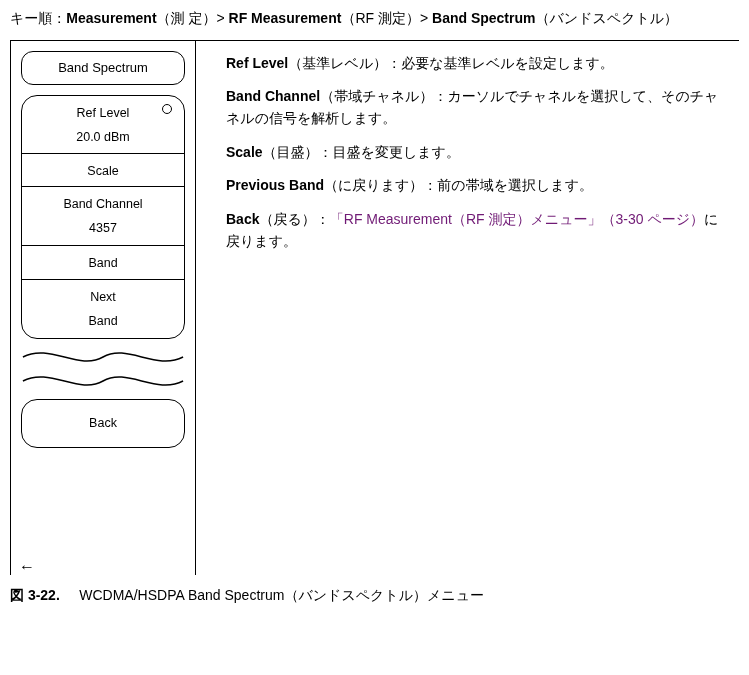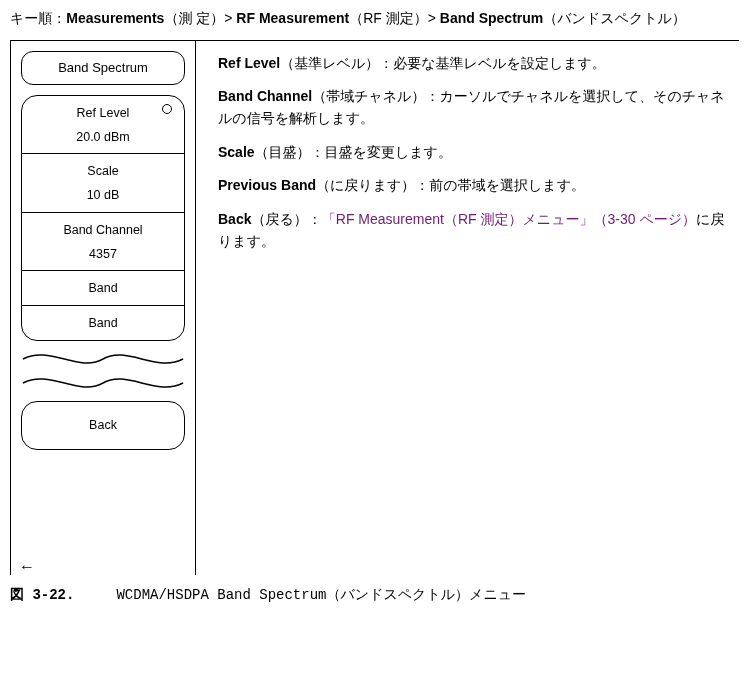--- a/index.html
+++ b/index.html
@@ -79,55 +79,55 @@
     text-align: center;
     font-size: 12.5px;
   }
   .back-arrow {
     position: absolute;
     left: 8px;
     bottom: 2px;
     font-size: 16px;
     line-height: 1;
   }
-  .desc p { margin: 0 0 12px 8px; }
+  .desc p { margin: 0 0 12px 16px; }
   .desc .term { font-weight: 700; }
   .desc a, .link { color: #701a75; text-decoration: none; }
-  .figcap { margin-top: 10px; font-family: Liberation Mono, monospace; }
+  .figcap { margin-top: 10px; }
   .figcap b { font-weight: 700; }
 </style>
 </head>
 <body>
 
 <div class="breadcrumb">
-  <span>キー順：</span><b>Measurements</b><span>（測 定）</span><span>&gt; </span><b>RF Measurement</b><span>（RF 測定）</span><span>&gt; </span><b>Band Spectrum</b><span>（バンドスペクトル）</span>
+  <span>キー順：</span><b>Measurement</b><span>（測 定）</span><span>&gt; </span><b>RF Measurement</b><span>（RF 測定）</span><span>&gt; </span><b>Band Spectrum</b><span>（バンドスペクトル）</span>
 </div>
 
 <div class="panel">
   <div class="left-col">
     <div class="menu-header">Band Spectrum</div>
 
     <div class="softkey-stack">
       <div class="softkey">
         <span class="radio"></span>
         <span class="line1">Ref Level</span>
         <span class="line2">20.0 dBm</span>
       </div>
       <div class="softkey">
         <span class="line1">Scale</span>
-        <span class="line2">10 dB</span>
       </div>
       <div class="softkey">
         <span class="line1">Band Channel</span>
         <span class="line2">4357</span>
       </div>
       <div class="softkey">
         <span class="line2">Band</span>
       </div>
       <div class="softkey">
+        <span class="line1">Next</span>
         <span class="line2">Band</span>
       </div>
     </div>
 
     <div class="tear">
       <svg viewBox="0 0 170 46" preserveAspectRatio="none">
         <path d="M2 10 C 30 -4, 60 24, 85 10 C 110 -4, 140 24, 168 10" stroke="#000" stroke-width="1.5" fill="none"></path>
         <path d="M2 34 C 30 20, 60 48, 85 34 C 110 20, 140 48, 168 34" stroke="#000" stroke-width="1.5" fill="none"></path>
       </svg>
     </div>

